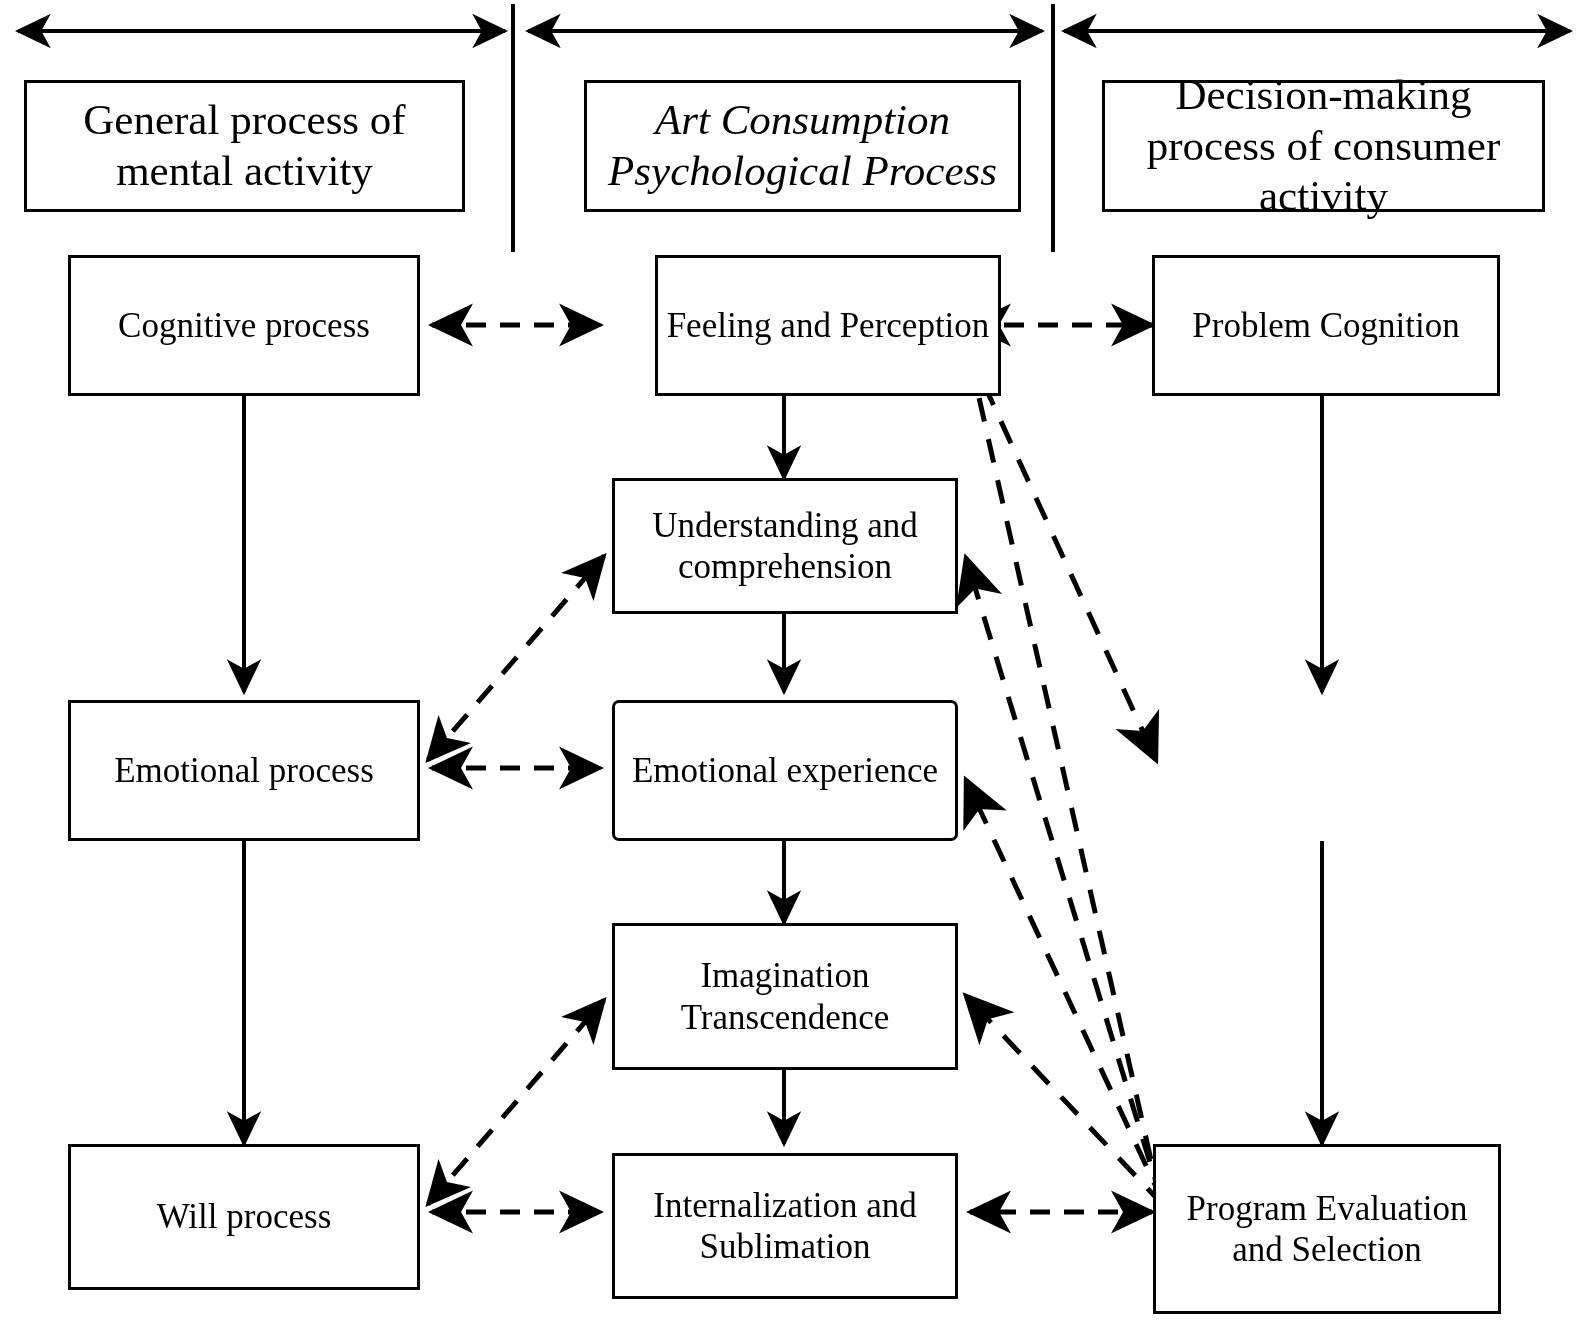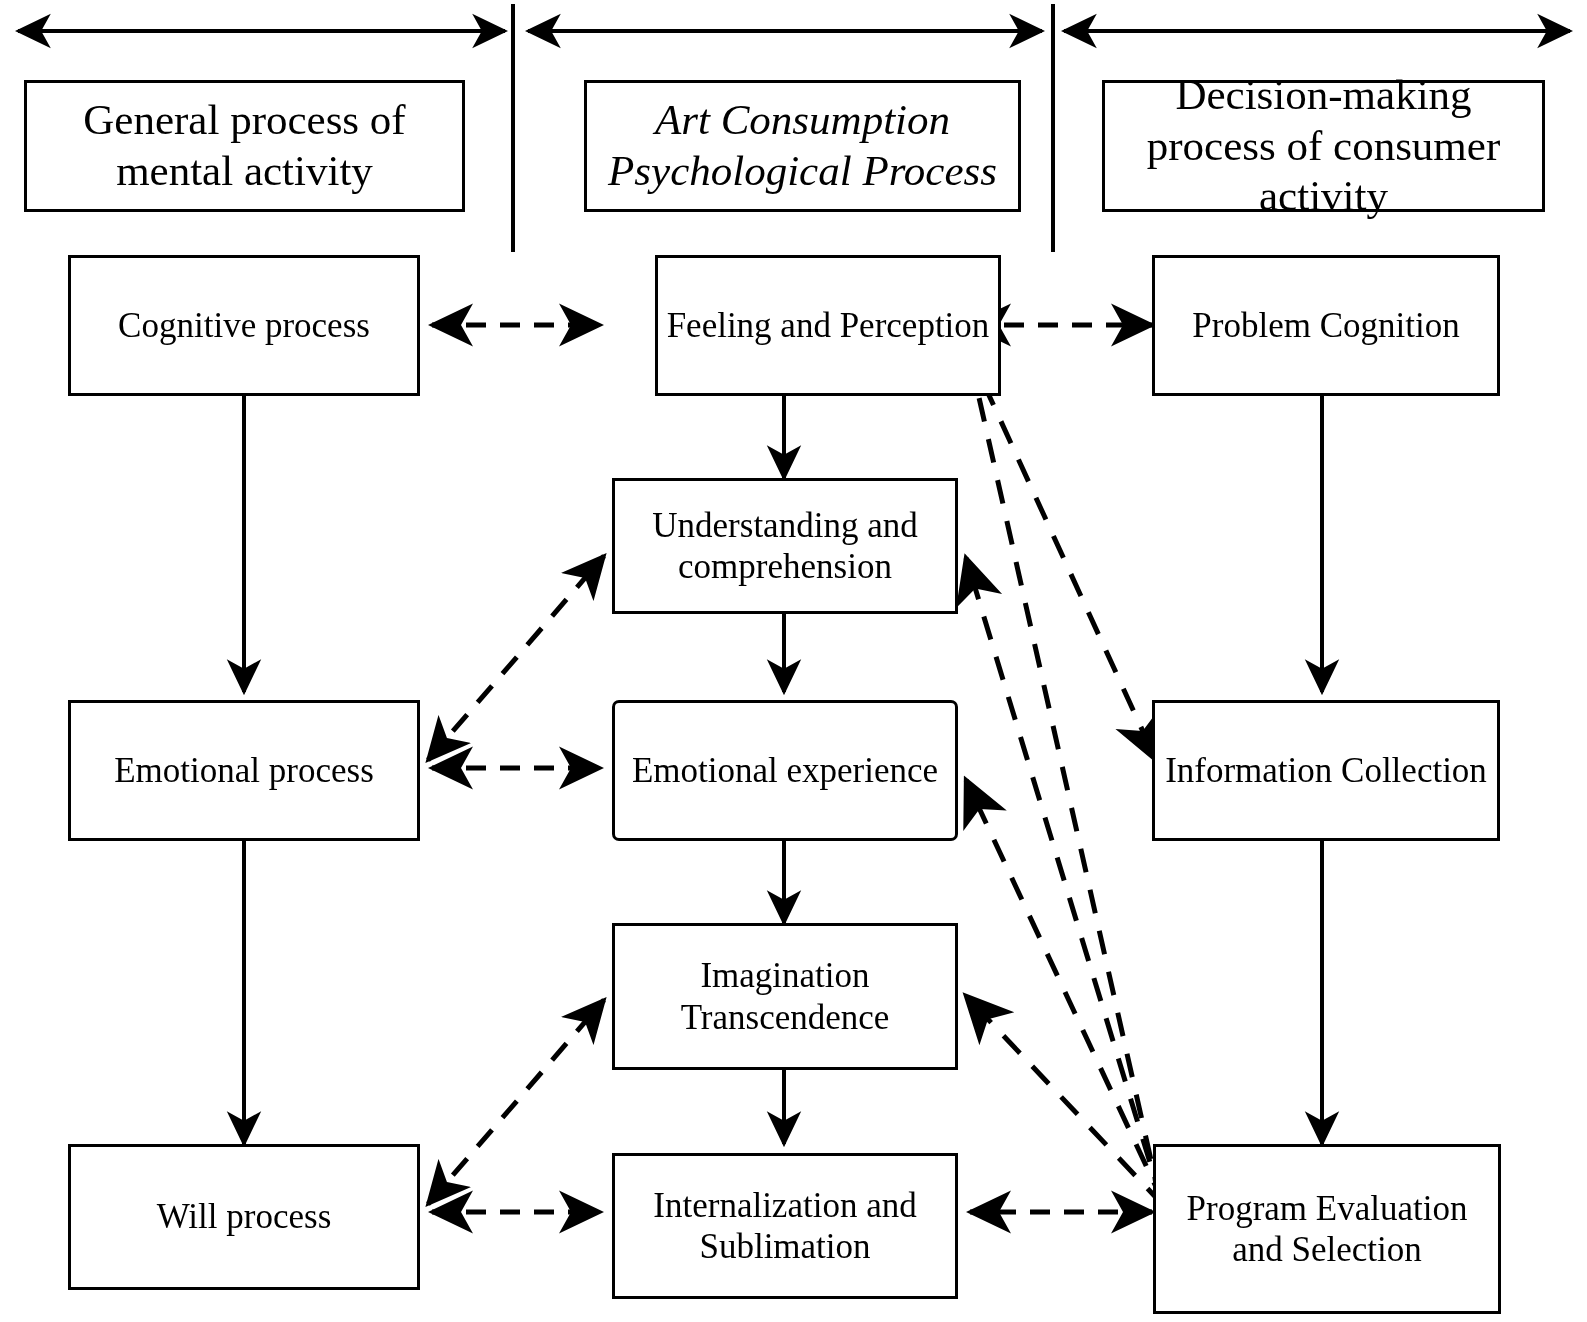--- a/index.html
+++ b/index.html
@@ -138,20 +138,17 @@
   <div class="node process-node" style="left:612px; top:923px; width:346px; height:147px;">
     <span>Imagination Transcendence</span>
   </div>
   <div class="node process-node" style="left:612px; top:1144px; width:346px; height:146px;margin-top:9px;">
     <span>Internalization and Sublimation</span>
   </div>
 
   <div class="node process-node" style="left:1152px; top:255px; width:348px; height:141px;">
     <span>Problem Cognition</span>
   </div>
-  <div class="node process-node" style="left:1152px; top:700px; width:348px; height:141px;">
-    <span>Information Collection</span>
-  </div>
   <div class="node process-node" style="left:1114px; top:1144px; width:348px; height:170px;margin-left:39px;">
     <span>Program Evaluation and Selection</span>
   </div>
 
 </div>
 
 </body></html>

